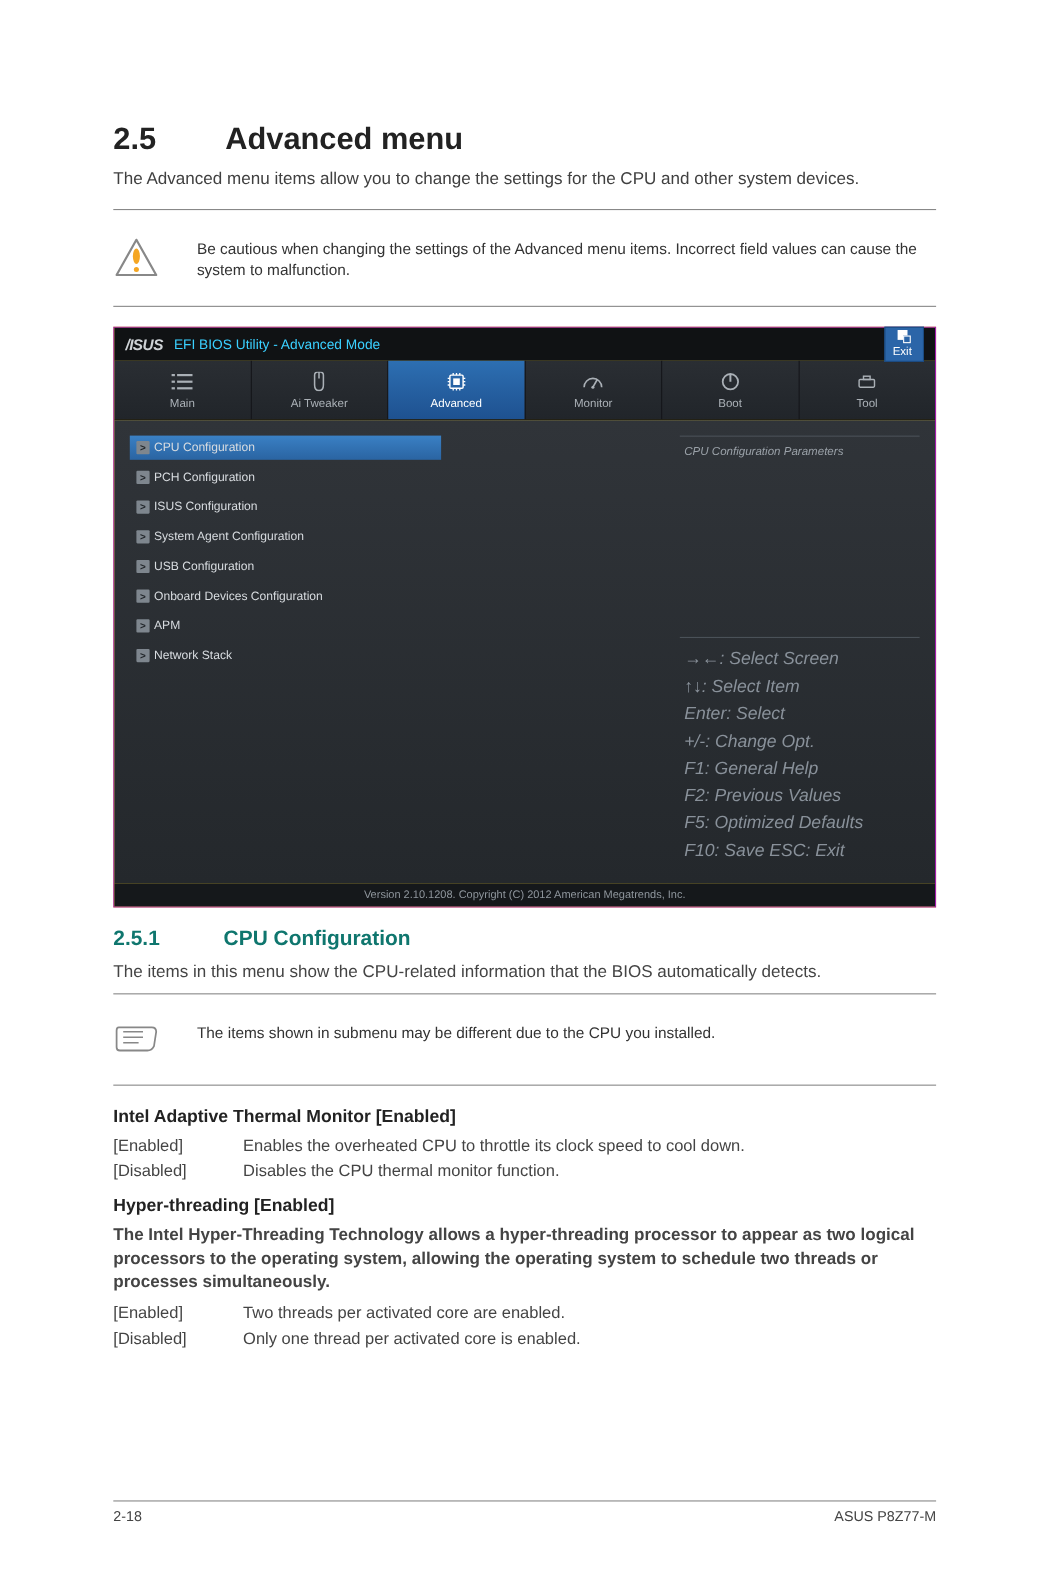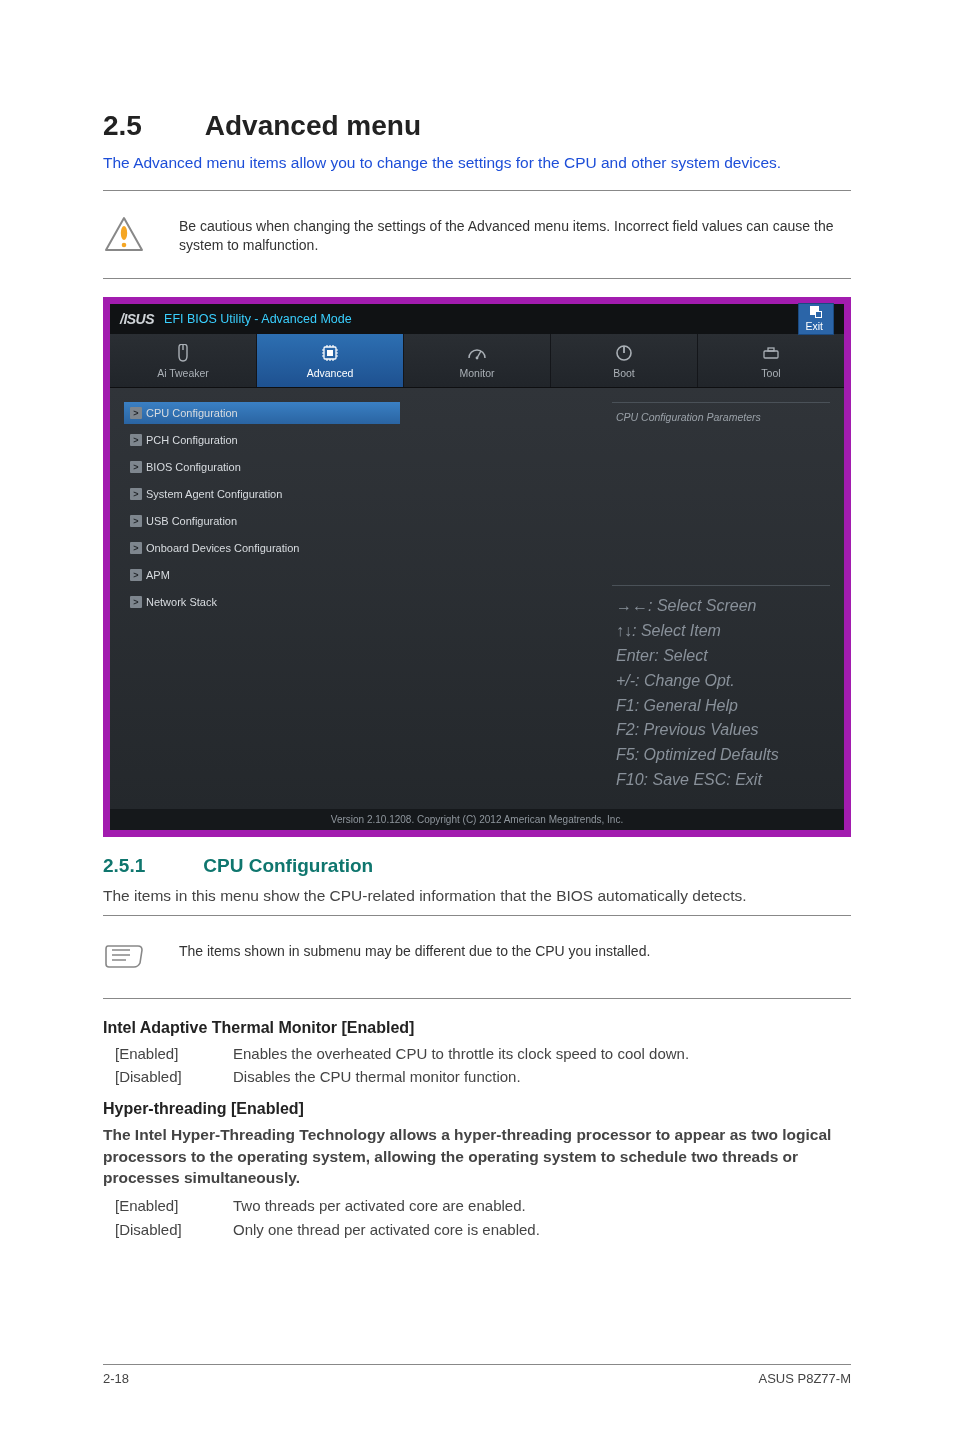--- a/index.html
+++ b/index.html
@@ -7,42 +7,42 @@
       font-family: Arial, Helvetica, sans-serif;
       background: #fff;
       width: 954px;
       height: 1438px;
       padding: 110px 103px 50px 103px;
       color: #333;
       position: relative;
     }
     h1 { font-size: 28px; font-weight: bold; color: #222; margin-bottom: 10px; }
     .section-num { display: inline-block; width: 95px; }
-    .intro-text { font-size: 15.5px; line-height: 1.4; color: #1d4ed8; margin-bottom: 16px; }
+    .intro-text { font-size: 15.5px; line-height: 1.4; color: #404040; margin-bottom: 16px; }
     .warning-box, .note-box {
       border-top: 1px solid #888;
       border-bottom: 1px solid #888;
       padding: 24px 0;
       display: flex;
       align-items: flex-start;
       gap: 34px;
       margin-bottom: 18px;
     }
     .warn-icon {
       flex: 0 0 42px; height: 38px; display: flex; align-items: center; justify-content: center;
     }
     .warn-icon svg, .note-icon svg { width: 40px; height: 36px; }
     .warning-text, .note-text { font-size: 14px; line-height: 1.35; color: #333; flex: 1; padding-top: 2px; }
     .note-box { margin-top: -2px; margin-bottom: 20px; }
     .note-icon { flex: 0 0 42px; height: 34px; display:flex; align-items:center; justify-content:center; }
 
     .bios-window {
       width: 100%;
       background: #fde047;
-      border: 7px solid #a21caf;
+      border: 1px solid #a21caf;
       position: relative;
       margin-bottom: 18px;
     }
     .bios-titlebar {
       height: 30px;
       background: #101214;
       display: flex;
       align-items: center;
       padding: 0 10px;
       justify-content: space-between;
@@ -126,21 +126,21 @@
       font-size: 10px;
       text-align: center;
       padding: 5px 0;
     }
 
     h2 { font-size: 19px; font-weight: bold; color: #0f766e; margin-bottom: 8px; }
     .subsec-num { display:inline-block; width: 95px;}
     .subsec-text { font-size: 15.5px; line-height: 1.4; color: #444; margin-bottom: 10px;}
 
     h3 { font-size: 16px; font-weight: bold; color: #222; margin-bottom: 6px; margin-top: 6px;}
-    .opt-table { font-size: 15px; color:#444; margin-bottom: 12px; margin-left: 12px;}
+    .opt-table { font-size: 15px; color:#444; margin-bottom: 12px;}
     .opt-row { display:flex; margin-bottom: 2px; line-height:1.45;}
     .opt-key { width: 118px; flex-shrink:0;}
     .opt-val { flex:1; }
     .para { font-size: 15.5px; line-height:1.4; color:#444; margin-bottom:6px;font-weight:bold;}
 
     .page-footer {
       position: absolute;
       bottom: 52px;
       left: 103px;
       right: 103px;
@@ -179,20 +179,33 @@
       <span class="asus-logo">/ISUS</span>
       <span>EFI BIOS Utility - Advanced Mode</span>
     </div>
     <div class="exit-btn">
       <span class="sq"></span>
       <span>Exit</span>
     </div>
   </div>
 
   <div class="bios-tabs">
+    <div class="bios-tab">
+      <span class="tab-icon"><svg viewBox="0 0 22 18">
+            <g fill="#aab0b6">
+              <rect x="1" y="2" width="3" height="2"></rect>
+              <rect x="6" y="2" width="14" height="2"></rect>
+              <rect x="1" y="8" width="3" height="2"></rect>
+              <rect x="6" y="8" width="14" height="2"></rect>
+              <rect x="1" y="14" width="3" height="2"></rect>
+              <rect x="6" y="14" width="14" height="2"></rect>
+            </g>
+          </svg></span>
+      <span>Main</span>
+    </div>
     <div class="bios-tab">
       <span class="tab-icon"><svg viewBox="0 0 22 18">
             <path d="M7 3 Q7 0 11 0 Q15 0 15 3 L15 12 Q15 17 11 17 Q7 17 7 12 Z M11 0 L11 6" fill="none" stroke="#aab0b6" stroke-width="1.4"></path>
           </svg></span>
       <span>Ai Tweaker</span>
     </div>
     <div class="bios-tab active">
       <span class="tab-icon"><svg viewBox="0 0 22 18">
             <rect x="5" y="3" width="12" height="12" rx="1" fill="none" stroke="#fff" stroke-width="1.3"></rect>
             <rect x="8" y="6" width="6" height="6" fill="#fff"></rect>
@@ -242,21 +255,21 @@
       <div class="bios-menu-item selected">
           <span class="arrow">&gt;</span>
           <span>CPU Configuration</span>
         </div>
       <div class="bios-menu-item">
           <span class="arrow">&gt;</span>
           <span>PCH Configuration</span>
         </div>
       <div class="bios-menu-item">
           <span class="arrow">&gt;</span>
-          <span>BIOS Configuration</span>
+          <span>ISUS Configuration</span>
         </div>
       <div class="bios-menu-item">
           <span class="arrow">&gt;</span>
           <span>System Agent Configuration</span>
         </div>
       <div class="bios-menu-item">
           <span class="arrow">&gt;</span>
           <span>USB Configuration</span>
         </div>
       <div class="bios-menu-item">

